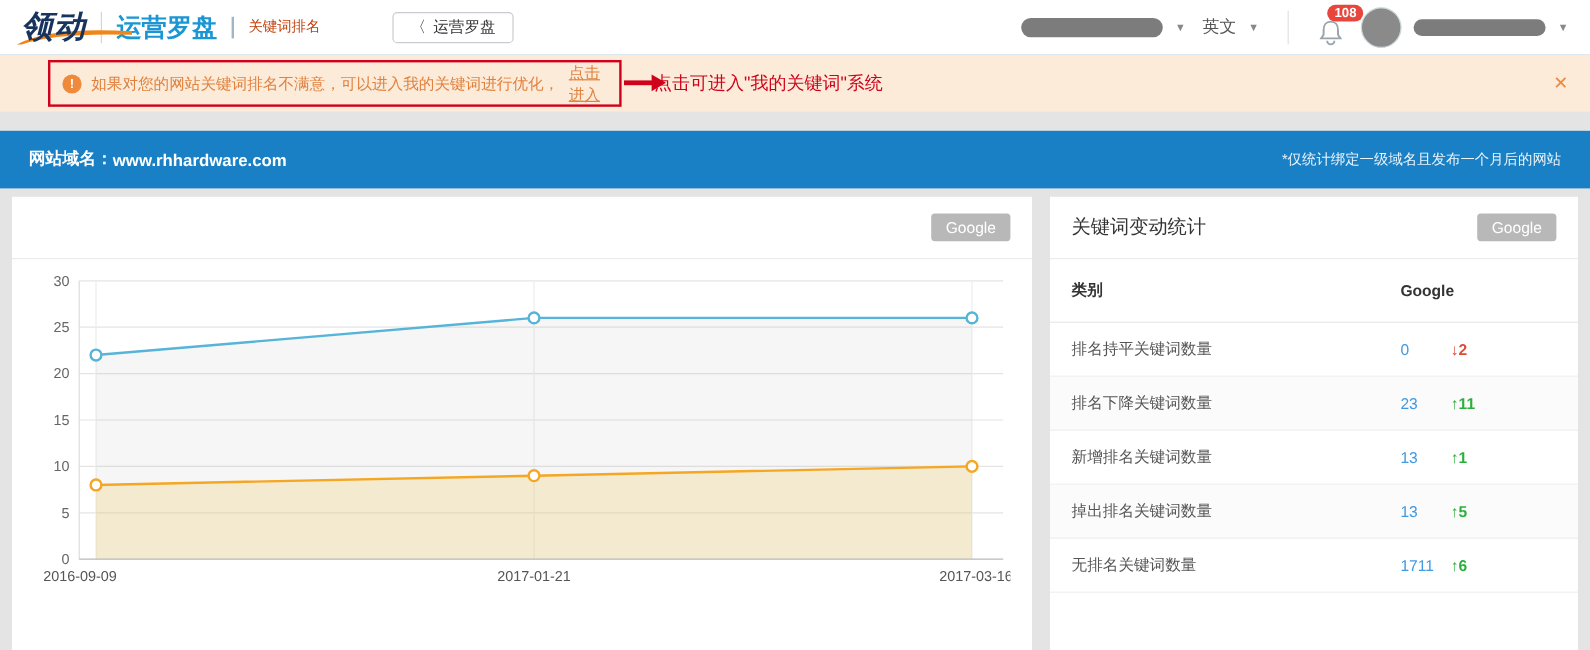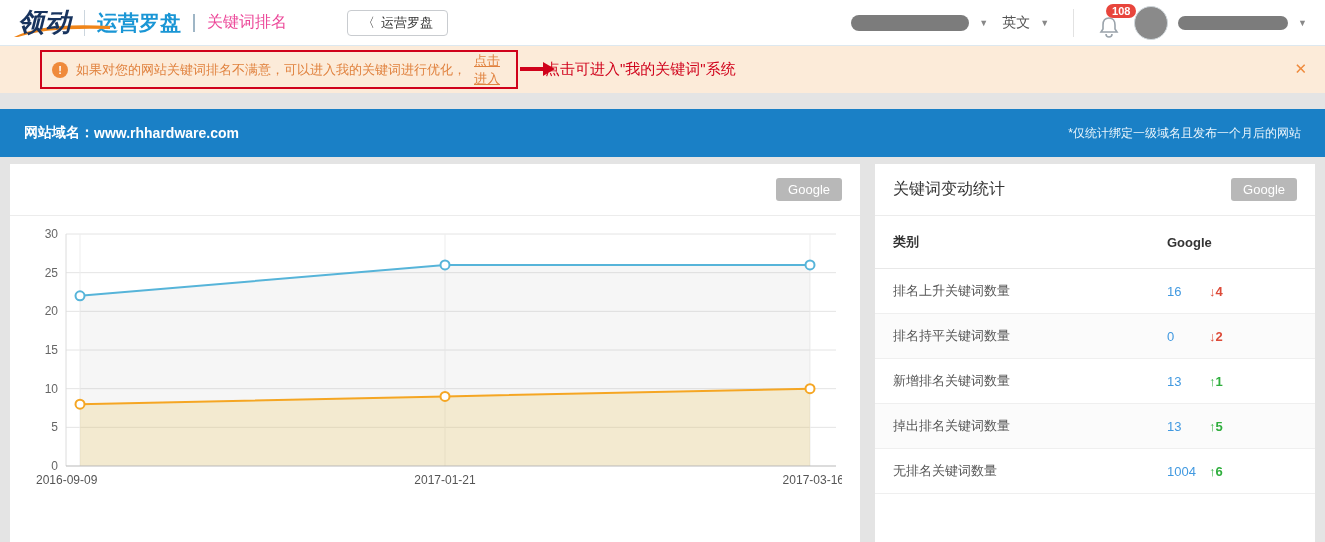--- a/index.html
+++ b/index.html
@@ -9,21 +9,21 @@
   
   .header { height:46px; background:#fff; border-bottom:1px solid #dde8ef;
     display:flex; align-items:center; padding:0 18px; position:relative; }
   .logo { display:flex; align-items:center; position:relative; }
   .logo-swoosh { position:absolute; left:-6px; bottom:2px; width:100px; height:14px; }
   .logo-text { font-size:26px; font-weight:bold; font-style:italic; color:#17335e;
     letter-spacing:1px; position:relative; z-index:2; }
   .logo-divider { width:1px; height:26px; background:#ccd6de; margin:0 12px; }
   .product-name { font-size:21px; font-weight:bold; color:#1a96d5; }
   .title-sep { width:2px; height:18px; background:#9fb6c6; margin:0 12px; }
-  .page-title { font-size:16px; color:#ec4899; }
+  .page-title { font-size:12px; color:#c2410c; }
   .back-btn { margin-left:60px; height:26px; padding:0 14px; background:#fff;
     border:1px solid #c9ccd0; border-radius:4px; font-size:13px; color:#333;
     display:flex; align-items:center; gap:6px; cursor:pointer; }
   .header-right { margin-left:auto; display:flex; align-items:center; gap:10px; }
   .redacted { background:#7c7c7c; border-radius:8px; }
   .redacted.acct { width:118px; height:16px; }
   .redacted.uname { width:110px; height:14px; }
   .caret { font-size:9px; color:#888; }
   .lang { font-size:14px; color:#555; margin-left:4px; }
   .hdr-vdiv { width:1px; height:28px; background:#e2e2e2; margin:0 14px; }
@@ -189,40 +189,40 @@
       <div class="panel-head">
         <span class="panel-title">关键词变动统计</span>
         <button class="google-btn">Google</button>
       </div>
       <div class="stats-header">
         <span class="col-label">类别</span>
         <span class="col-head-val">Google</span>
       </div>
       <div id="stats-rows">
           <div class="stat-row">
-            <span class="stat-label">排名上升关键词数量</span>
-            <span class="stat-value">16</span>
-            <span class="stat-change chg-down">↓4</span>
-          </div>
-          <div class="stat-row">
             <span class="stat-label">排名持平关键词数量</span>
             <span class="stat-value">0</span>
             <span class="stat-change chg-down">↓2</span>
           </div>
           <div class="stat-row">
+            <span class="stat-label">排名下降关键词数量</span>
+            <span class="stat-value">23</span>
+            <span class="stat-change chg-up">↑11</span>
+          </div>
+          <div class="stat-row">
             <span class="stat-label">新增排名关键词数量</span>
             <span class="stat-value">13</span>
             <span class="stat-change chg-up">↑1</span>
           </div>
           <div class="stat-row">
             <span class="stat-label">掉出排名关键词数量</span>
             <span class="stat-value">13</span>
             <span class="stat-change chg-up">↑5</span>
           </div>
           <div class="stat-row">
             <span class="stat-label">无排名关键词数量</span>
-            <span class="stat-value">1004</span>
+            <span class="stat-value">1711</span>
             <span class="stat-change chg-up">↑6</span>
           </div>
         </div>
     </div>
   </div>
 </div>
 
 </body></html>

